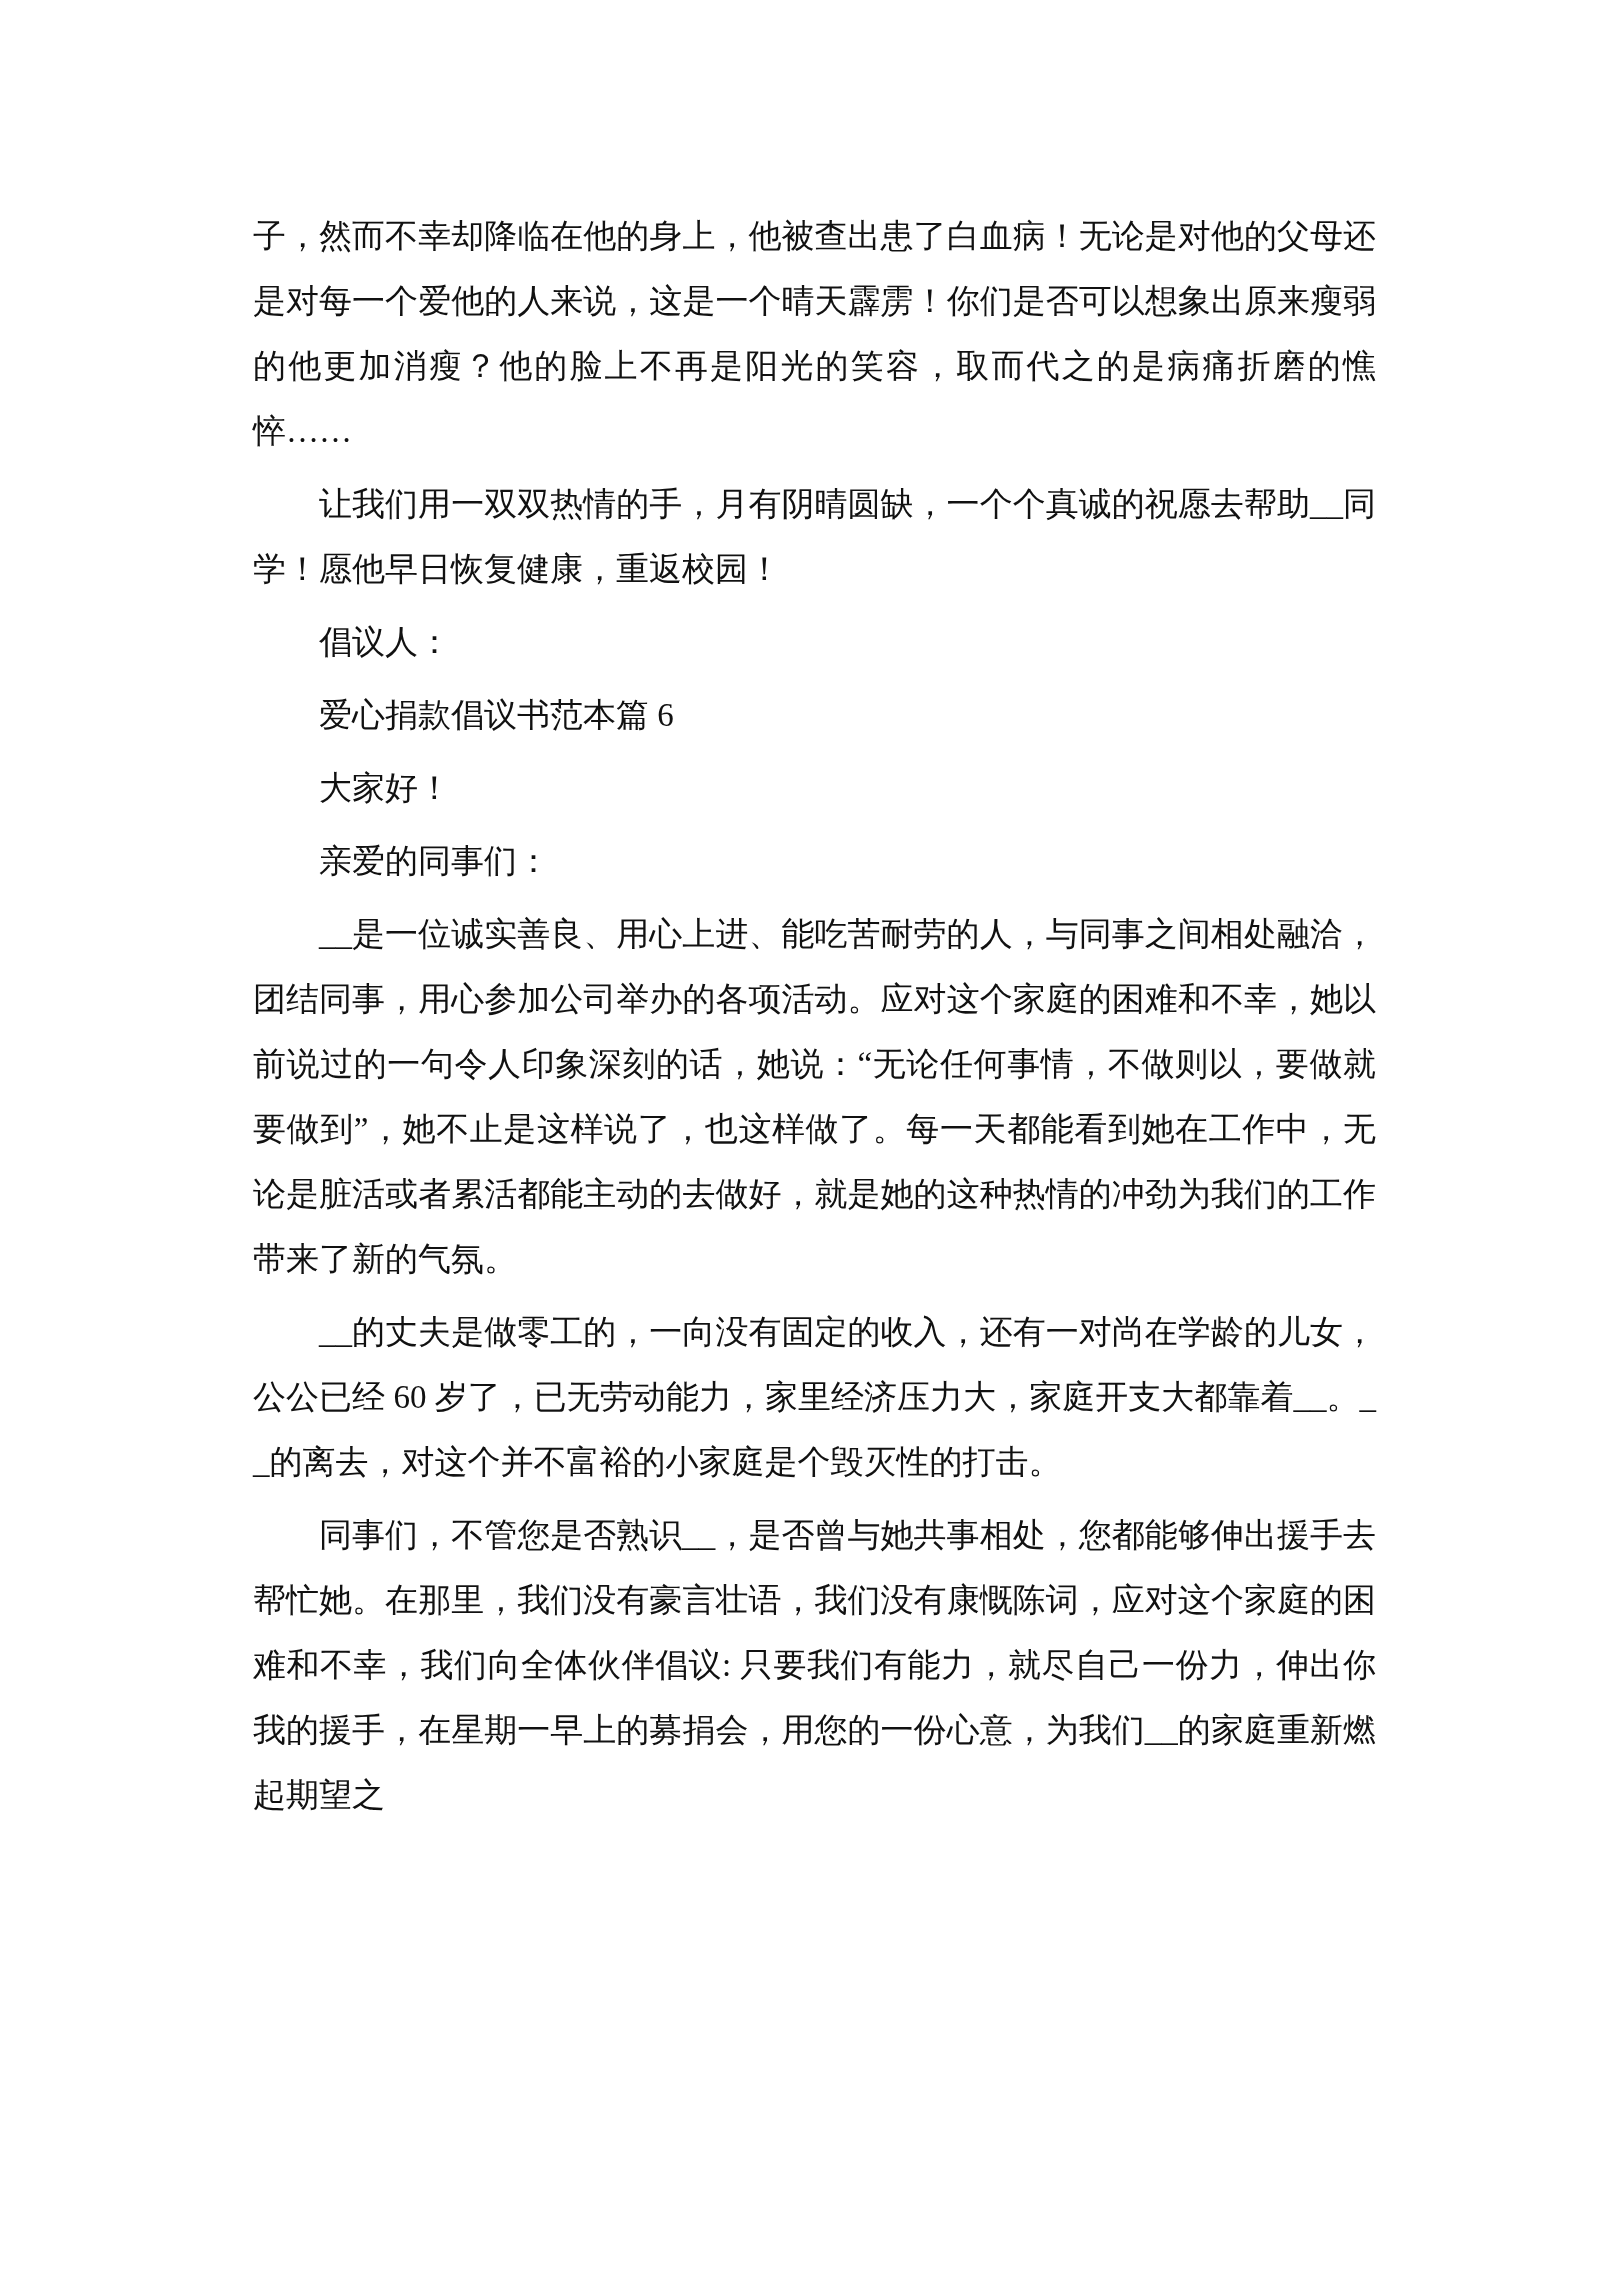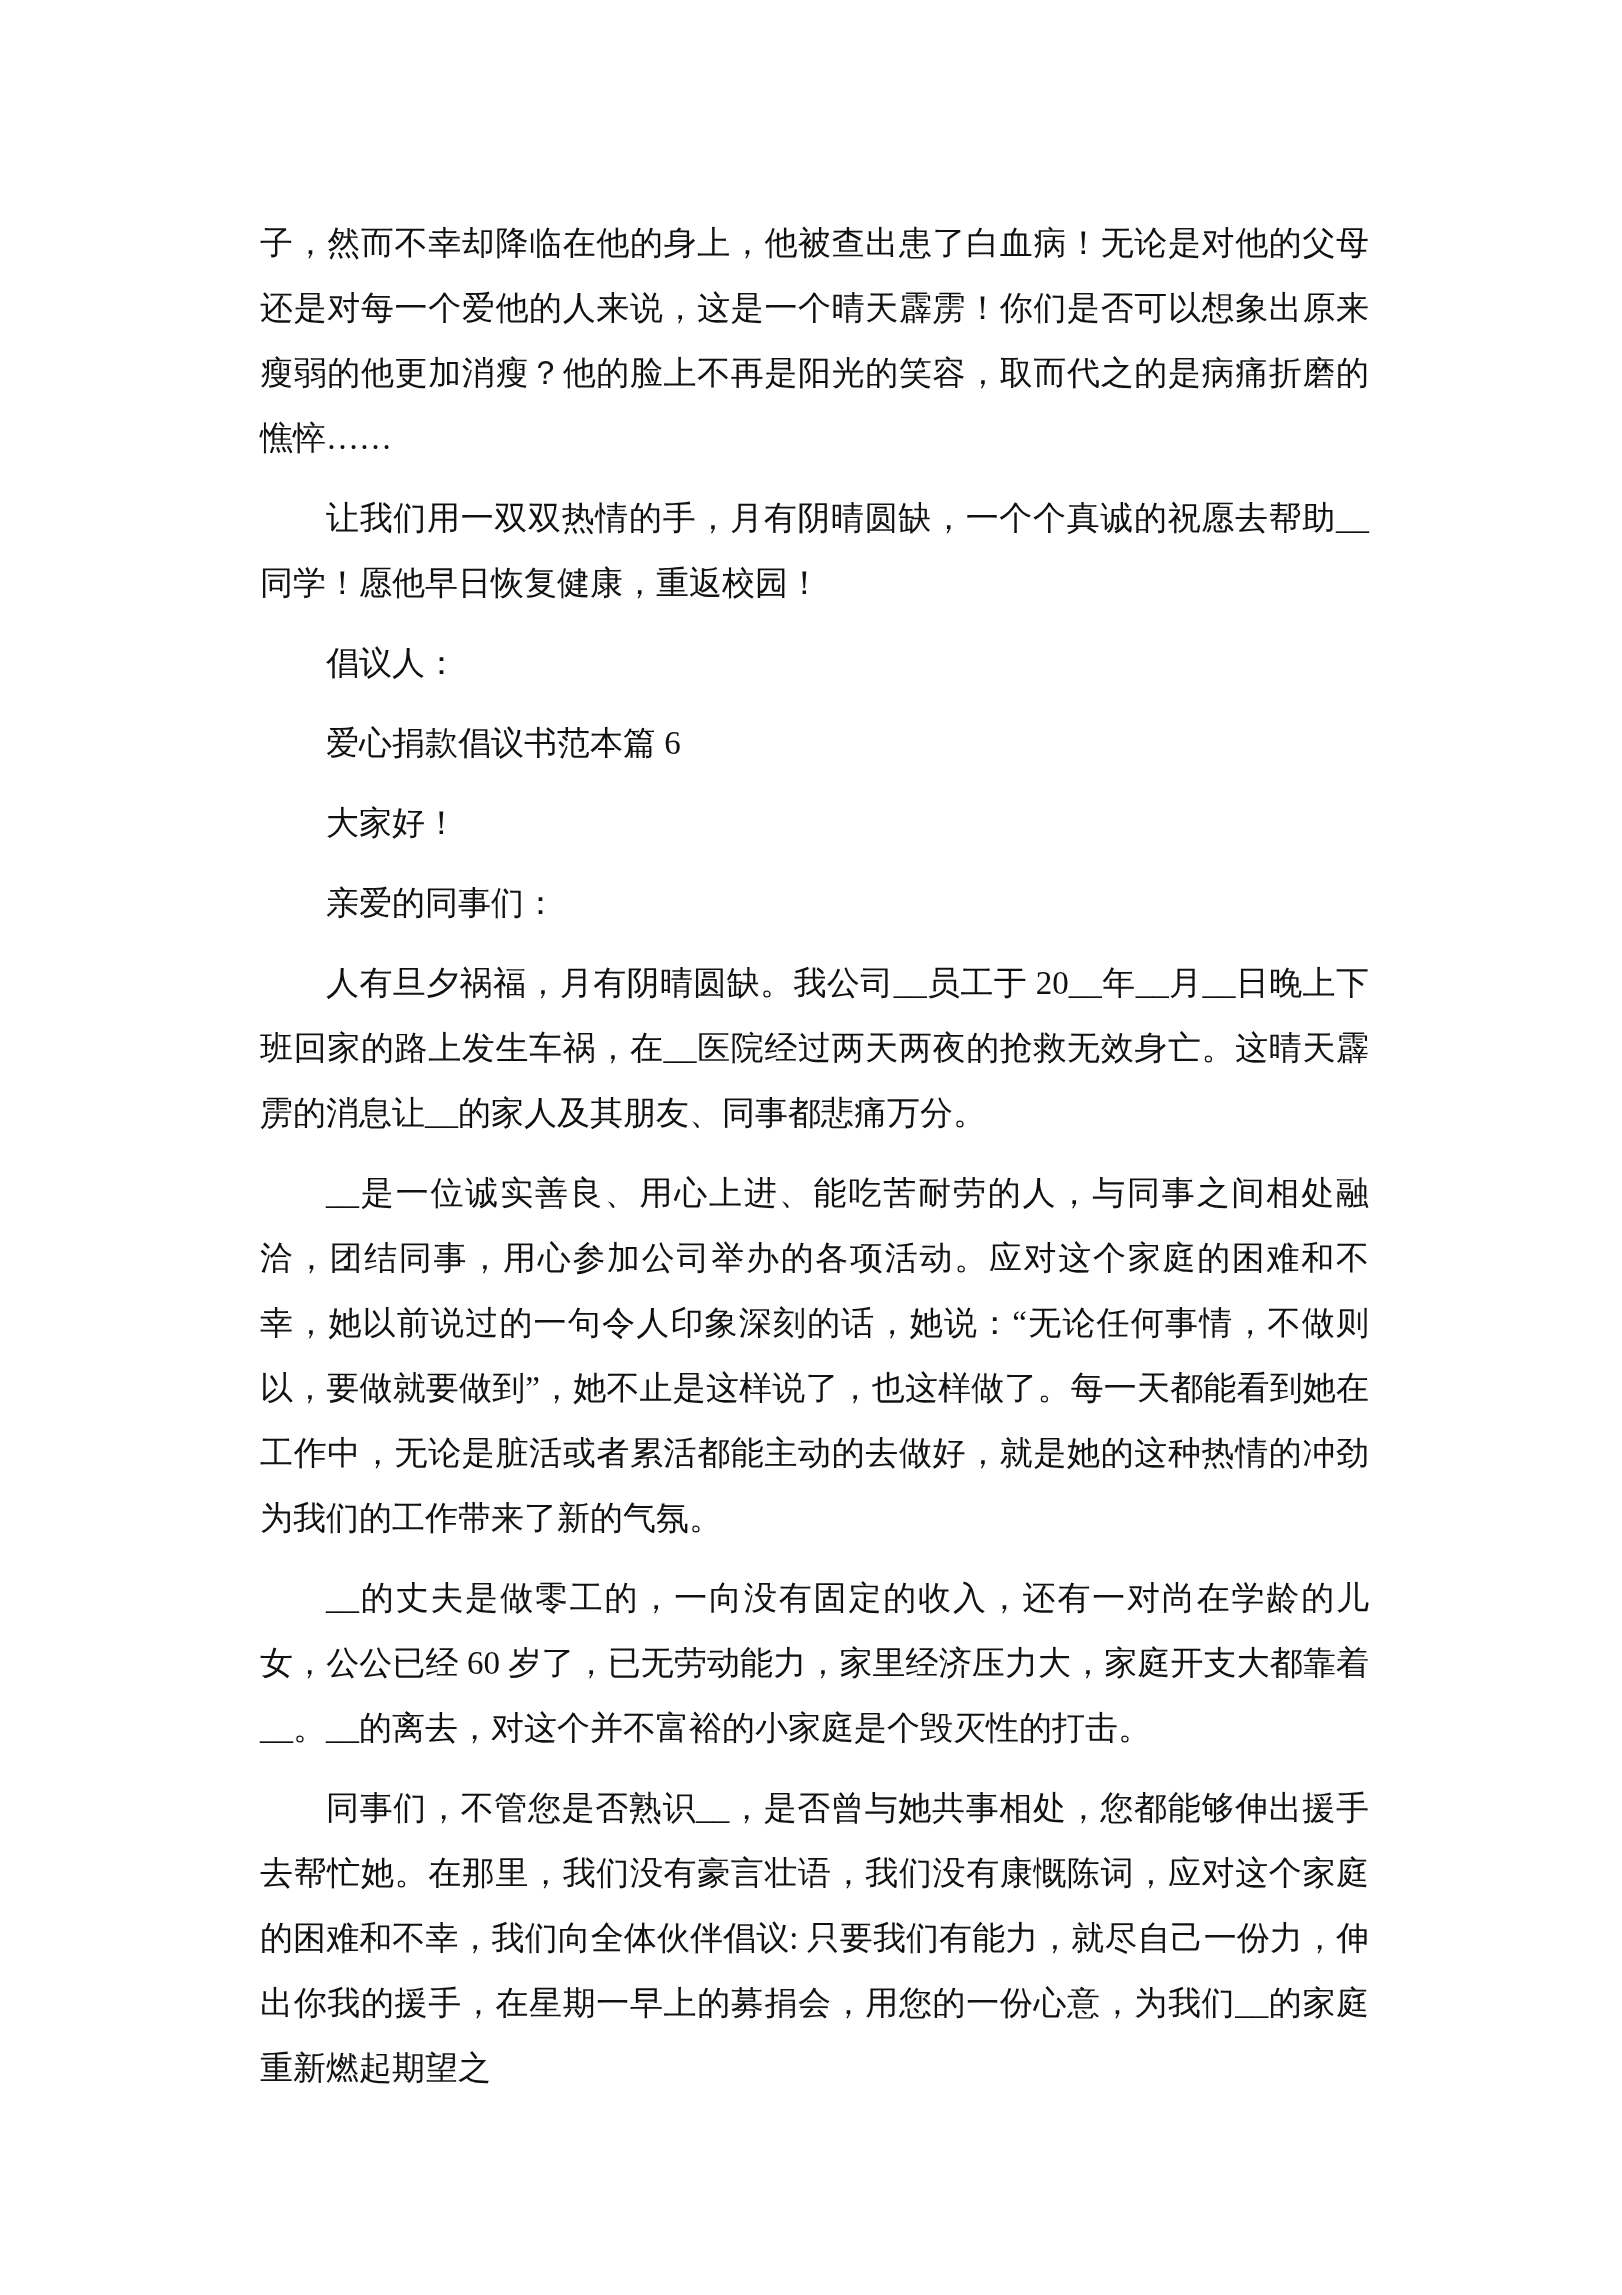--- a/index.html
+++ b/index.html
@@ -16,21 +16,21 @@
     box-sizing: border-box;
     width: 1623px;
     height: 2295px;
     background: #ffffff;
     outline: 0.7px solid #e0e0e0;
     outline-offset: -0.7px;
     padding: 196px 239px 0 245px;
     overflow: hidden;
   }
   .para {
-    margin: 15px;
+    margin: 8px;
     padding: 0;
     font-size: 33px;
     line-height: 65px;
     color: #111111;
     text-align: justify;
     text-justify: inter-ideograph;
     word-break: break-all;
     font-family: "Liberation Serif", "DejaVu Serif", serif;
   }
   .para.indent {
@@ -40,18 +40,17 @@
 </head>
 <body>
 
 <div class="page">
   <p class="para">子，然而不幸却降临在他的身上，他被查出患了白血病！无论是对他的父母还是对每一个爱他的人来说，这是一个晴天霹雳！你们是否可以想象出原来瘦弱的他更加消瘦？他的脸上不再是阳光的笑容，取而代之的是病痛折磨的憔悴……</p>
   <p class="para indent">让我们用一双双热情的手，月有阴晴圆缺，一个个真诚的祝愿去帮助__同学！愿他早日恢复健康，重返校园！</p>
   <p class="para indent">倡议人：</p>
   <p class="para indent">爱心捐款倡议书范本篇 6</p>
   <p class="para indent">大家好！</p>
   <p class="para indent">亲爱的同事们：</p>
-  <p class="para indent">人有旦夕祸福，月有阴晴圆缺。我公司__员工于 20__年__月__日晚上下班回家的路上发生车祸，在__医院经过两天两夜的抢救无效身亡。这晴天霹雳的消息让__的家人及其朋友、同事都悲痛万分。</p>
   <p class="para indent">__是一位诚实善良、用心上进、能吃苦耐劳的人，与同事之间相处融洽，团结同事，用心参加公司举办的各项活动。应对这个家庭的困难和不幸，她以前说过的一句令人印象深刻的话，她说：“无论任何事情，不做则以，要做就要做到”，她不止是这样说了，也这样做了。每一天都能看到她在工作中，无论是脏活或者累活都能主动的去做好，就是她的这种热情的冲劲为我们的工作带来了新的气氛。</p>
   <p class="para indent">__的丈夫是做零工的，一向没有固定的收入，还有一对尚在学龄的儿女，公公已经 60 岁了，已无劳动能力，家里经济压力大，家庭开支大都靠着__。__的离去，对这个并不富裕的小家庭是个毁灭性的打击。</p>
   <p class="para indent">同事们，不管您是否熟识__，是否曾与她共事相处，您都能够伸出援手去帮忙她。在那里，我们没有豪言壮语，我们没有康慨陈词，应对这个家庭的困难和不幸，我们向全体伙伴倡议: 只要我们有能力，就尽自己一份力，伸出你我的援手，在星期一早上的募捐会，用您的一份心意，为我们__的家庭重新燃起期望之</p>
 </div>
 
 
 </body></html>

